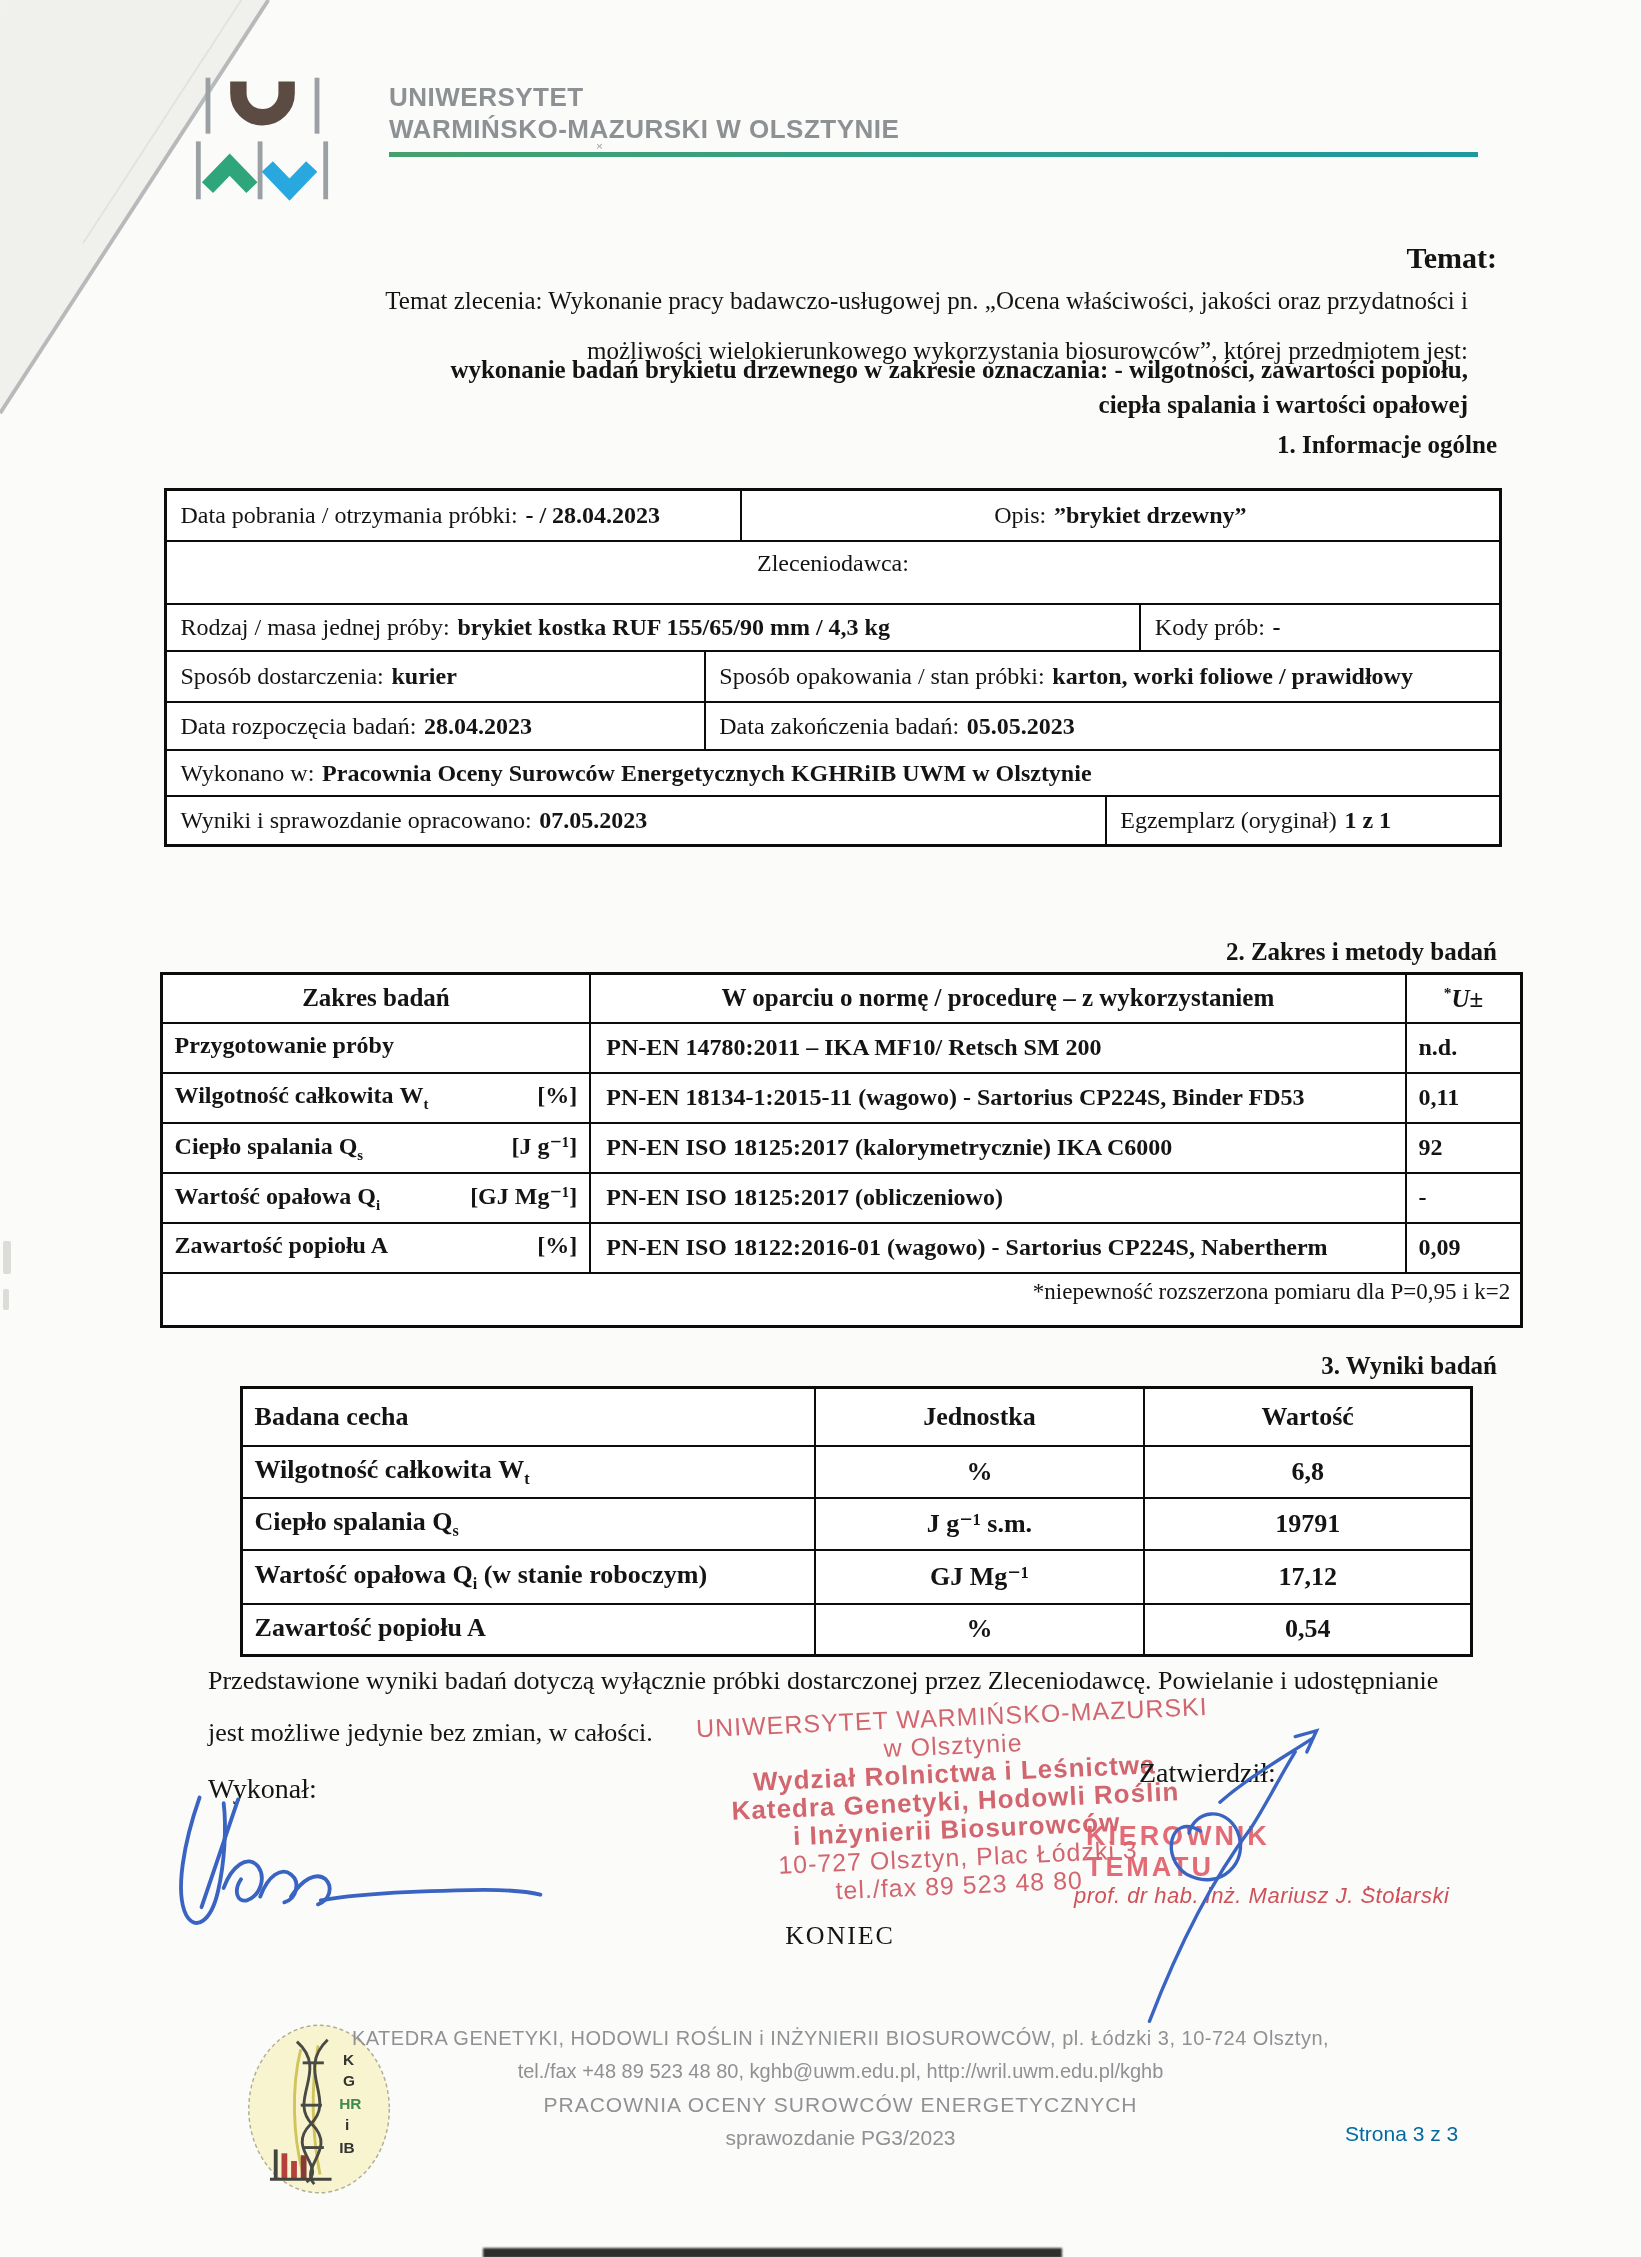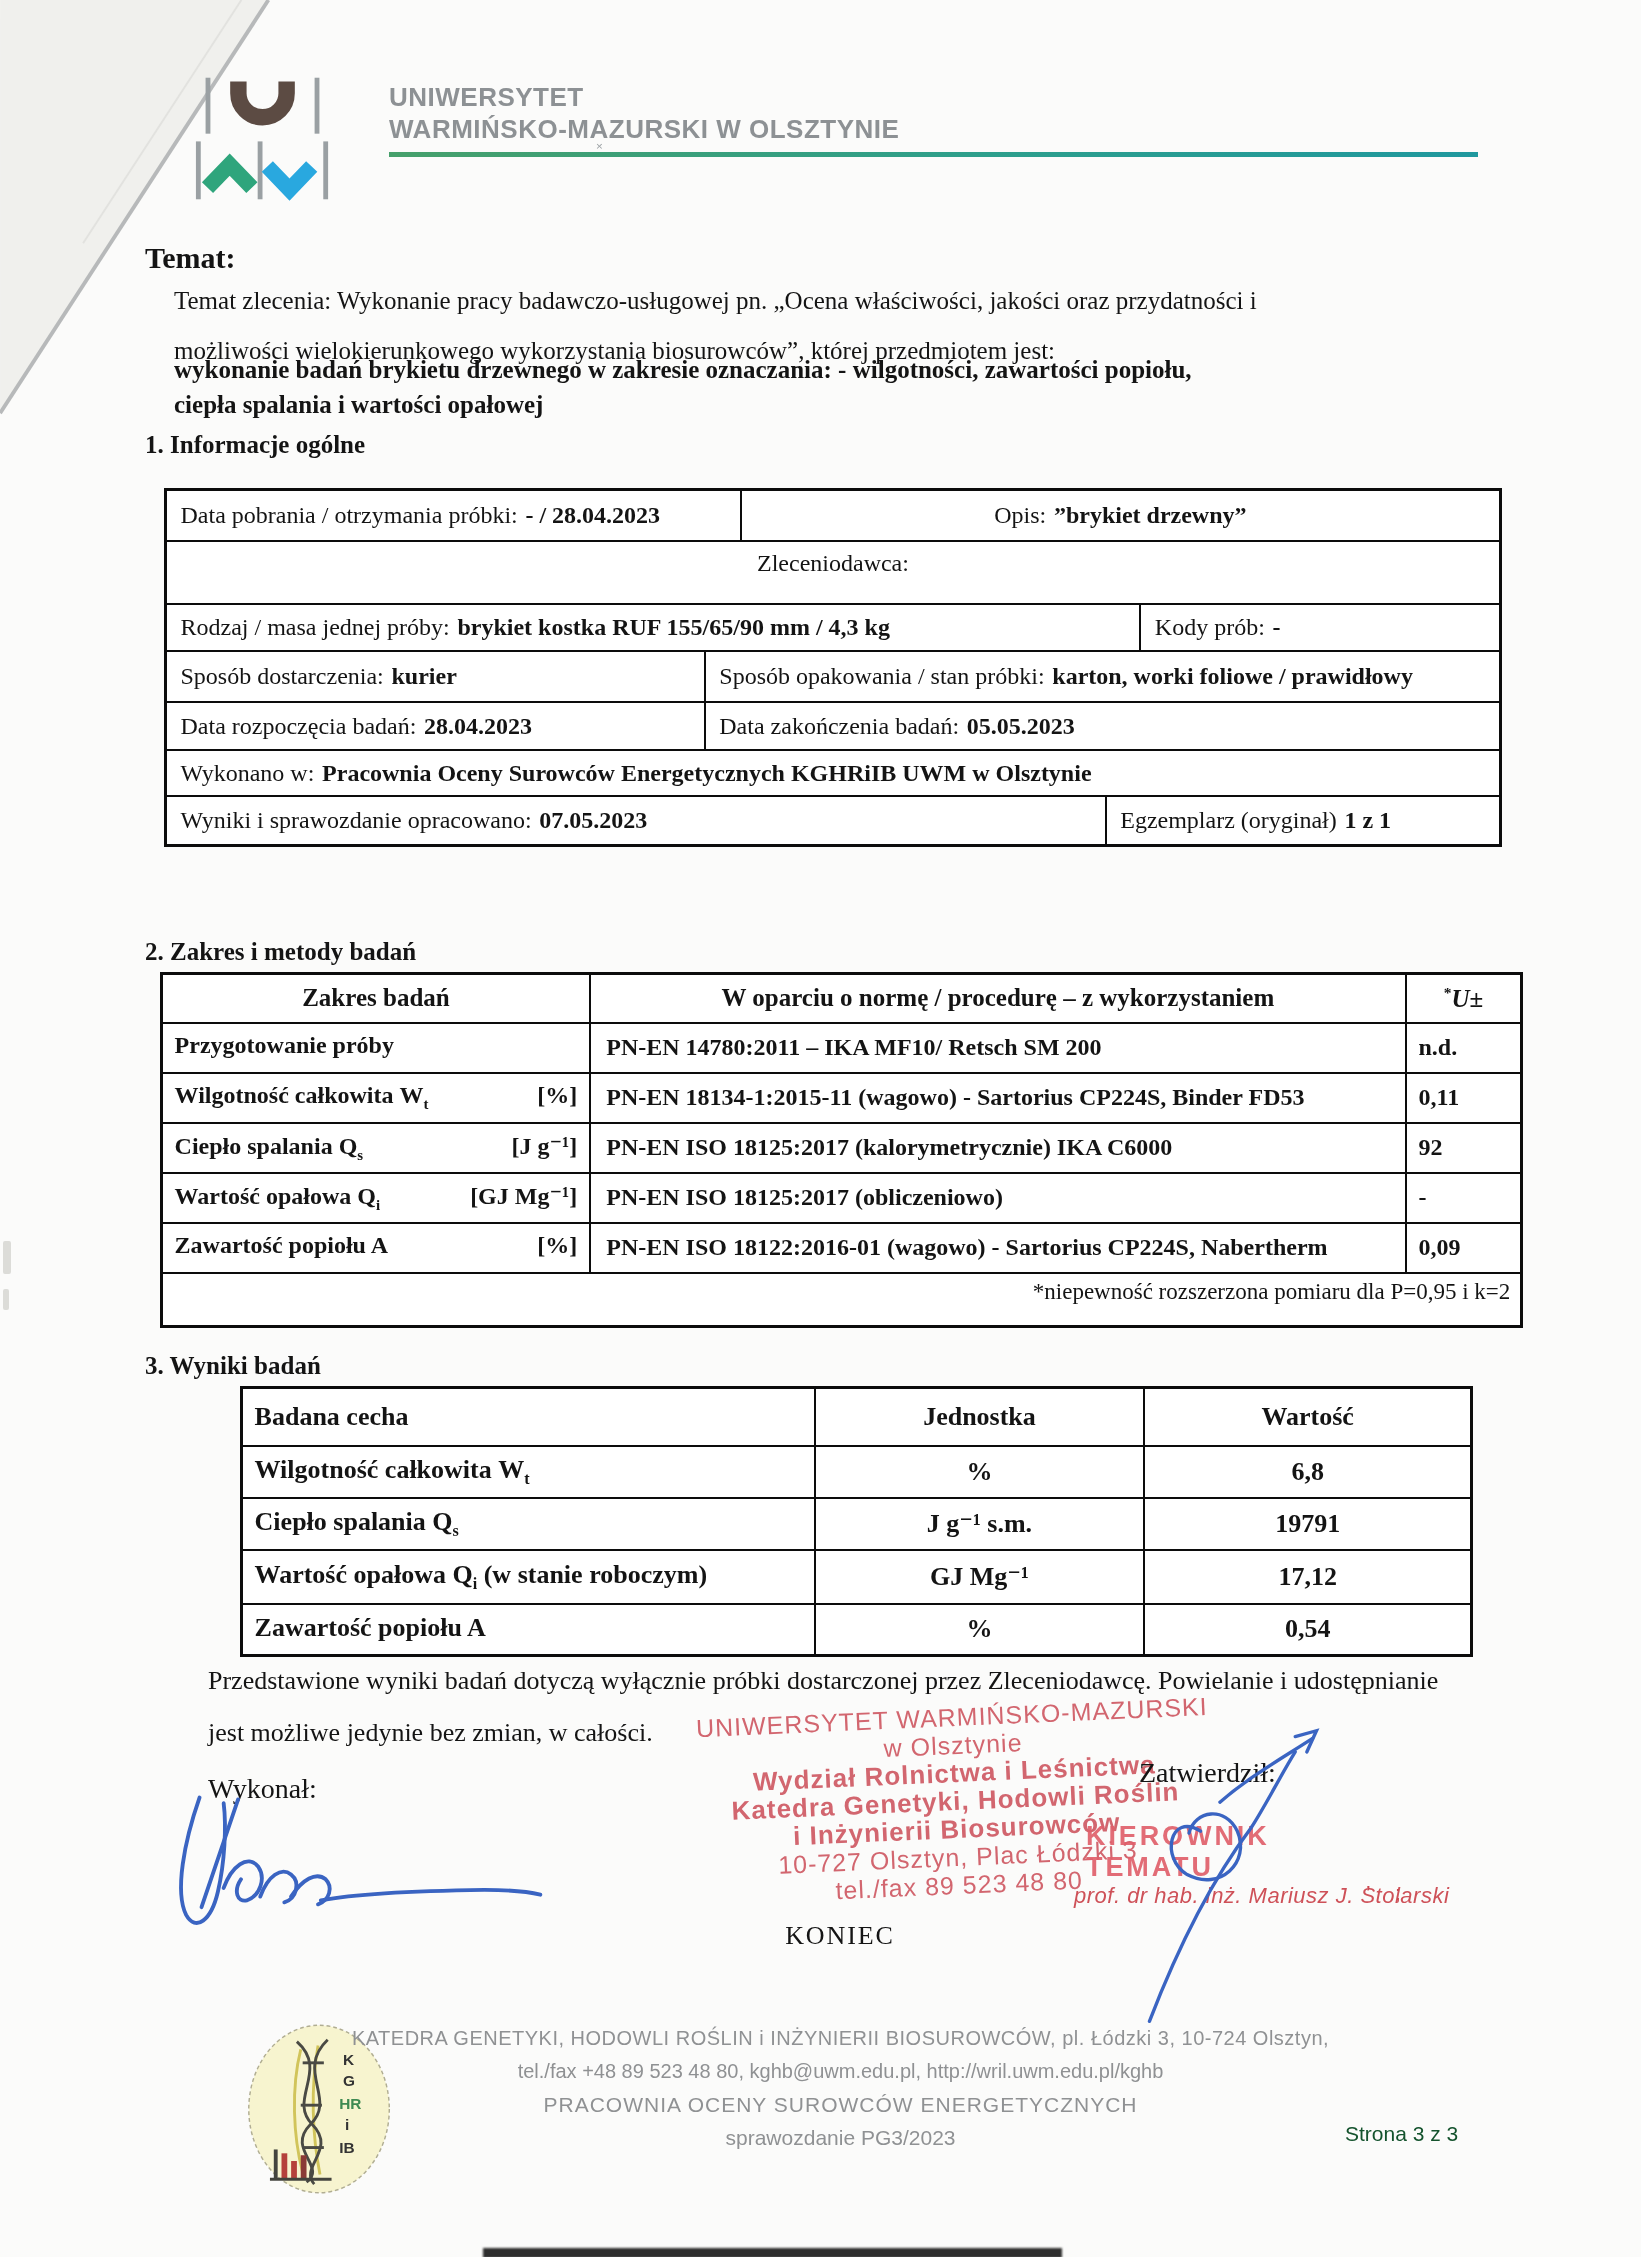--- a/index.html
+++ b/index.html
@@ -1,19 +1,19 @@
 <!DOCTYPE html>
 <html><head>
 <meta charset="utf-8">
 <style>
   html,body{margin:0;padding:0;}
   body{width:1641px;height:2257px;position:relative;background:#fbfbfa;
        font-family:"Liberation Serif","DejaVu Serif",serif;color:#141414;}
   .abs{position:absolute;}
-  .center{text-align:left;}
+  .center{text-align:right;}
   b,.bold{font-weight:bold;}
 
   
   .fold-svg{left:0;top:0;}
   .edge-mark{background:#dcdcd8;border-radius:1.9px;}
   .bottom-bar{left:483px;top:2248px;width:579px;height:9.7px;background:#2e2e2e;filter:blur(1px);}
   .speck{left:596px;top:139px;width:8.7px;height:8.7px;color:#9aa0a3;font-size:11.6px;font-family:"Liberation Sans",sans-serif;}
 
   
   .uni-name{left:389px;top:81px;font-family:"Liberation Sans","DejaVu Sans",sans-serif;
@@ -75,21 +75,21 @@
   .appr-marks{left:1366px;top:1881px;font-family:"Liberation Sans",sans-serif;font-size:21px;color:#cc4850;letter-spacing:9.7px;}
   .koniec{left:753px;top:1921px;width:174px;text-align:center;font-size:26px;letter-spacing:1.9px;}
 
   
   .f-text{left:319px;top:2022px;width:1043px;text-align:center;color:#8f9193;
       font-family:"Liberation Sans","DejaVu Sans",sans-serif;line-height:33px;}
   .f-text .l1{font-size:20px;letter-spacing:0.5px;}
   .f-text .l2{font-size:20px;}
   .f-text .l3{font-size:21px;letter-spacing:1px;}
   .f-text .l4{font-size:21px;}
-  .f-page{left:1345px;top:2122px;font-size:21px;color:#14532d;font-family:"Liberation Sans",sans-serif;}
+  .f-page{left:1345px;top:2122px;font-size:21px;color:#0369a1;font-family:"Liberation Sans",sans-serif;}
 </style>
 </head>
 <body>
 
 <svg class="abs fold-svg" width="309" height="444" viewBox="0 0 320 460">
   <polygon points="0,0 278,0 0,428" fill="#f0f0ed"></polygon>
   <line x1="278" y1="0" x2="0" y2="428" stroke="#b7b9ba" stroke-width="4"></line>
   <line x1="250" y1="0" x2="86" y2="252" stroke="#e2e2df" stroke-width="2"></line>
 </svg>
 <div class="abs speck">×</div>

